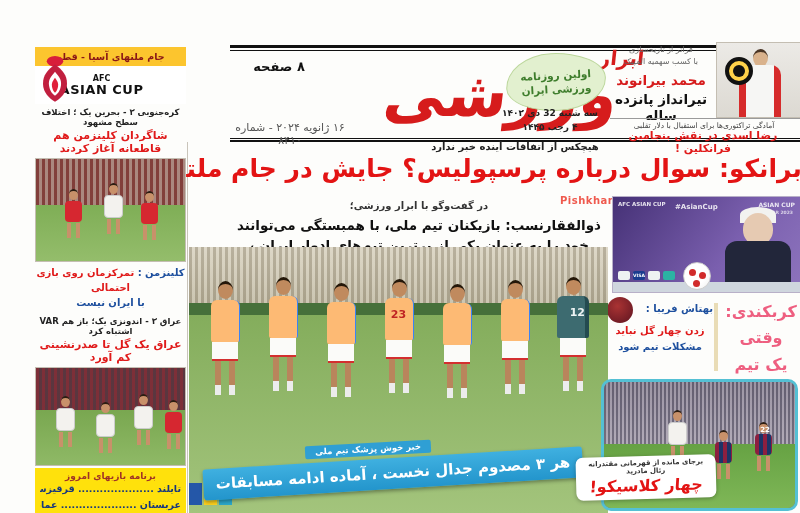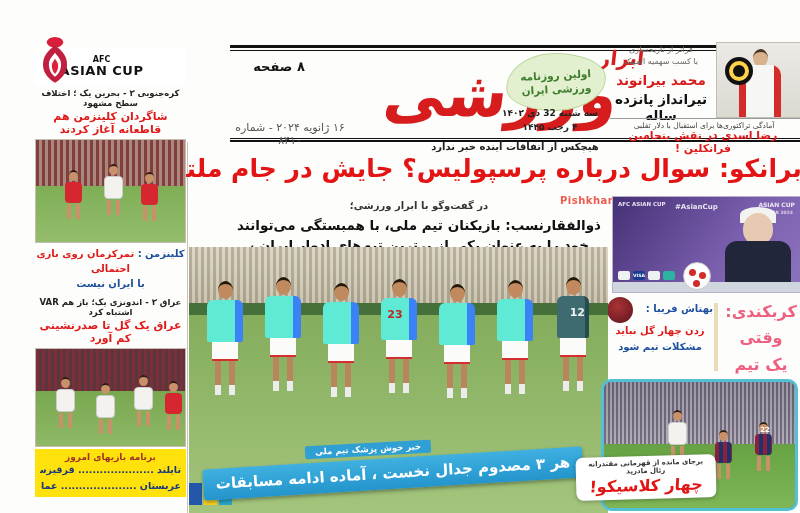--- a/index.html
+++ b/index.html
@@ -70,21 +70,21 @@
   .sb-sched{margin-top:2px;background:#ffe10c;padding:3px 5px 4px;}
   .sch-h{text-align:center;font-size:9px;font-weight:bold;color:#a03326;}
   .sch-l{font-size:9.5px;font-weight:900;color:#16367f;line-height:1.65;white-space:nowrap;overflow:hidden;}
   
   .team{left:189px;top:247px;width:419px;height:266px;border:none;}
   .team .backdrop{height:56px;background:repeating-linear-gradient(90deg,rgba(90,80,60,.25) 0 3px,rgba(255,255,255,.15) 3px 6px),linear-gradient(#d8d1be,#c2bba4);}
   .team .hedge{height:12px;background:#46703a;}
   .team .grass{height:198px;background:linear-gradient(#84ad5c,#a3c47c);}
   .player{position:absolute;width:36px;top:34px;}
   .p-head{width:15px;height:15px;border-radius:50%;background:#c08a5e;margin:0 auto;border-top:3px solid #241709;}
-  .p-torso{position:relative;width:28px;height:42px;margin:1px auto 0;background:#5eead4;border-radius:6px 6px 2px 2px;border-right:8px solid #3b82f6;}
+  .p-torso{position:relative;width:28px;height:42px;margin:1px auto 0;background:#fdba74;border-radius:6px 6px 2px 2px;border-right:1px solid #3b82f6;}
   .p-num{position:absolute;left:0;right:0;top:10px;text-align:center;color:#c02424;font-weight:900;font-size:11px;}
   .p-shorts{width:26px;height:17px;background:#fbfbf9;margin:0 auto;border-bottom:2px solid #d32f2f;}
   .p-legs{display:flex;gap:8px;justify-content:center;margin-top:0;}
   .p-legs i{display:block;width:6px;height:34px;background:#b9855c;}
   .p-legs i:after{content:"";display:block;margin-top:24px;height:10px;background:#ececec;}
   .gk .p-torso{background:#3d6b70;border-right:4px solid #244b50;}
   .gk .p-num{color:#eef4f4;padding-left:40px;}
   .ads{position:absolute;left:0;bottom:8px;display:flex;gap:2px;}
   .ads i{display:block;width:13px;height:22px;}
   .banner-ribbon{position:absolute;left:116px;top:196px;background:#2f9fd4;color:#fff;font-size:8.5px;font-weight:bold;padding:1px 10px 2px;transform:rotate(-3deg);border-radius:2px;white-space:nowrap;}
@@ -322,20 +322,21 @@
           <i></i>
         </div>
       </div>
   </div>
   <div class="abs cl-caption">
     <div class="cl-cap-sub">برجای مانده از قهرمانی مقتدرانه رئال مادرید</div>
     <div class="cl-title">چهار کلاسیکو!</div>
   </div>
 
   <div class="abs sidebar">
+    <div class="sb-header">جام ملتهای آسیا - قطر</div>
     <div class="sb-logo">
       <svg width="30" height="52" viewBox="0 0 40 66">
         <ellipse cx="20" cy="8" rx="11" ry="7" fill="#d81e3a"></ellipse>
         <path d="M20 12 C10 20 4 26 4 38 C4 50 13 58 20 62 C27 58 36 50 36 38 C36 26 30 20 20 12Z" fill="#c11f3f"></path>
         <path d="M20 22 C15 28 11 32 12 40 C13 48 17 52 20 54 C23 52 27 48 28 40 C29 32 25 28 20 22Z" fill="#fff"></path>
         <path d="M20 30 C17 34 15 37 16 42 C17 47 19 49 20 50 C21 49 23 47 24 42 C25 37 23 34 20 30Z" fill="#e0203a"></path>
       </svg>
       <div class="sb-afc">
         <span class="a1">AFC</span>
         <span class="a2">ASIAN CUP</span>

